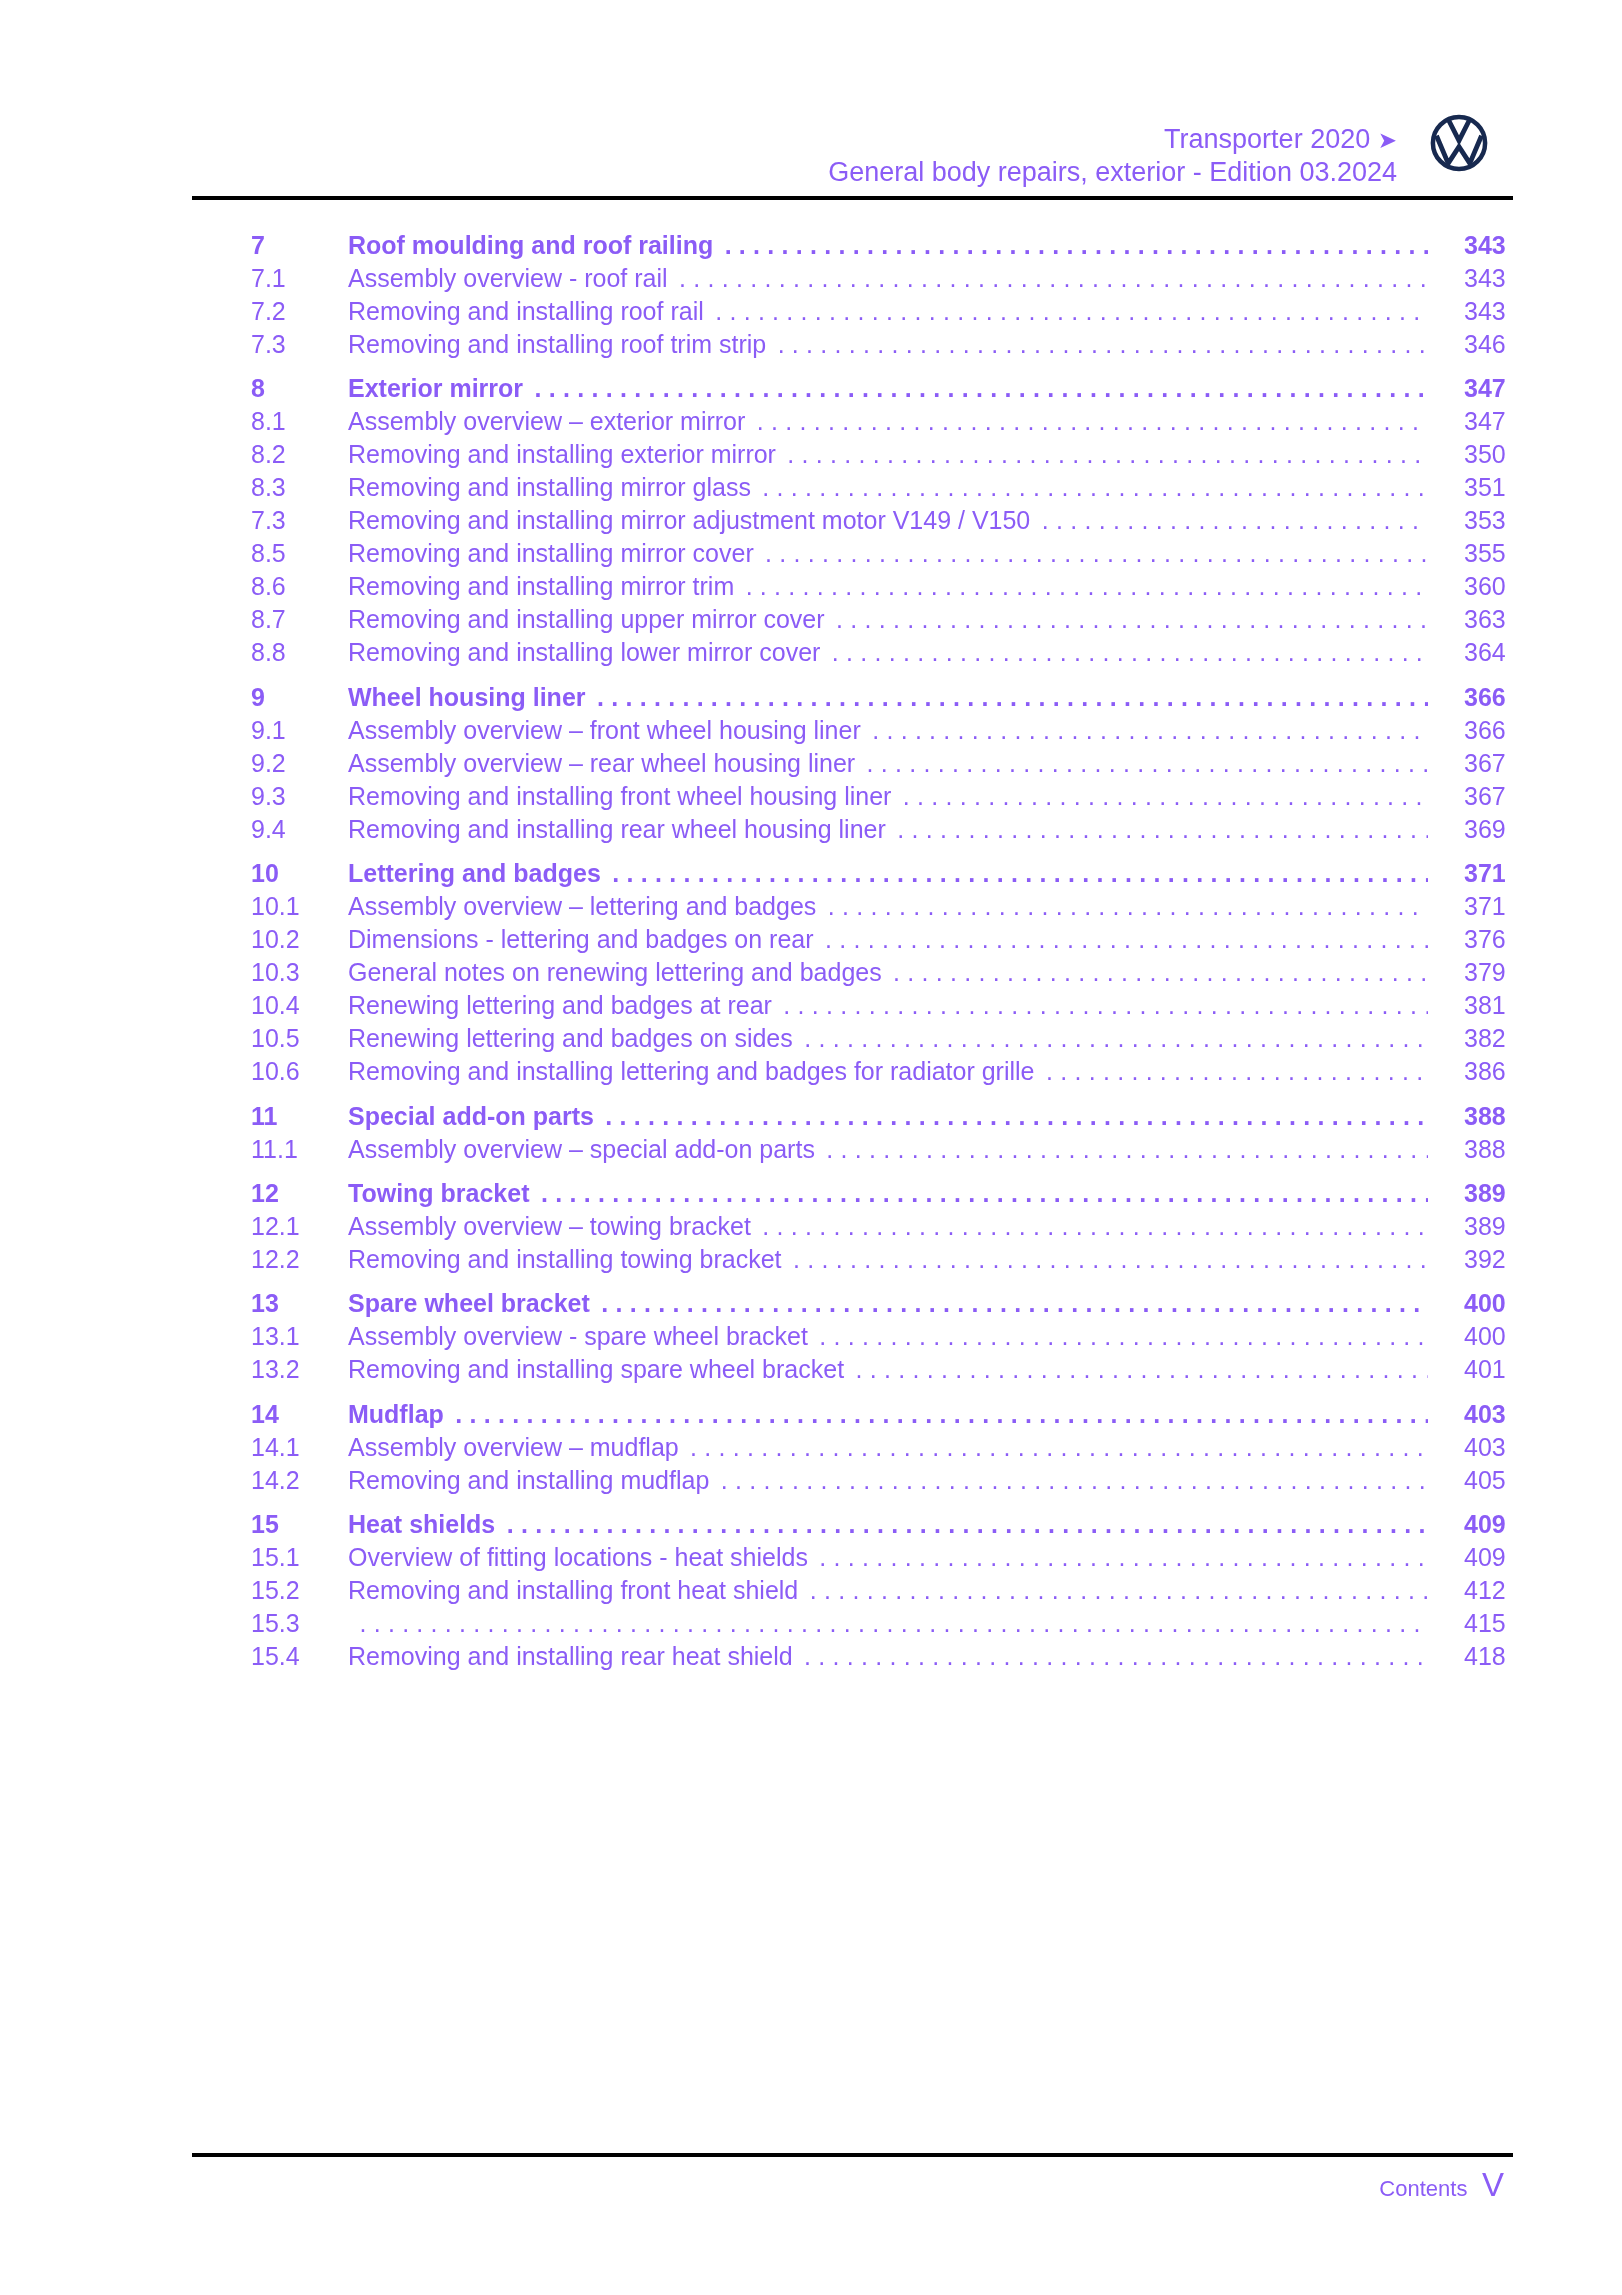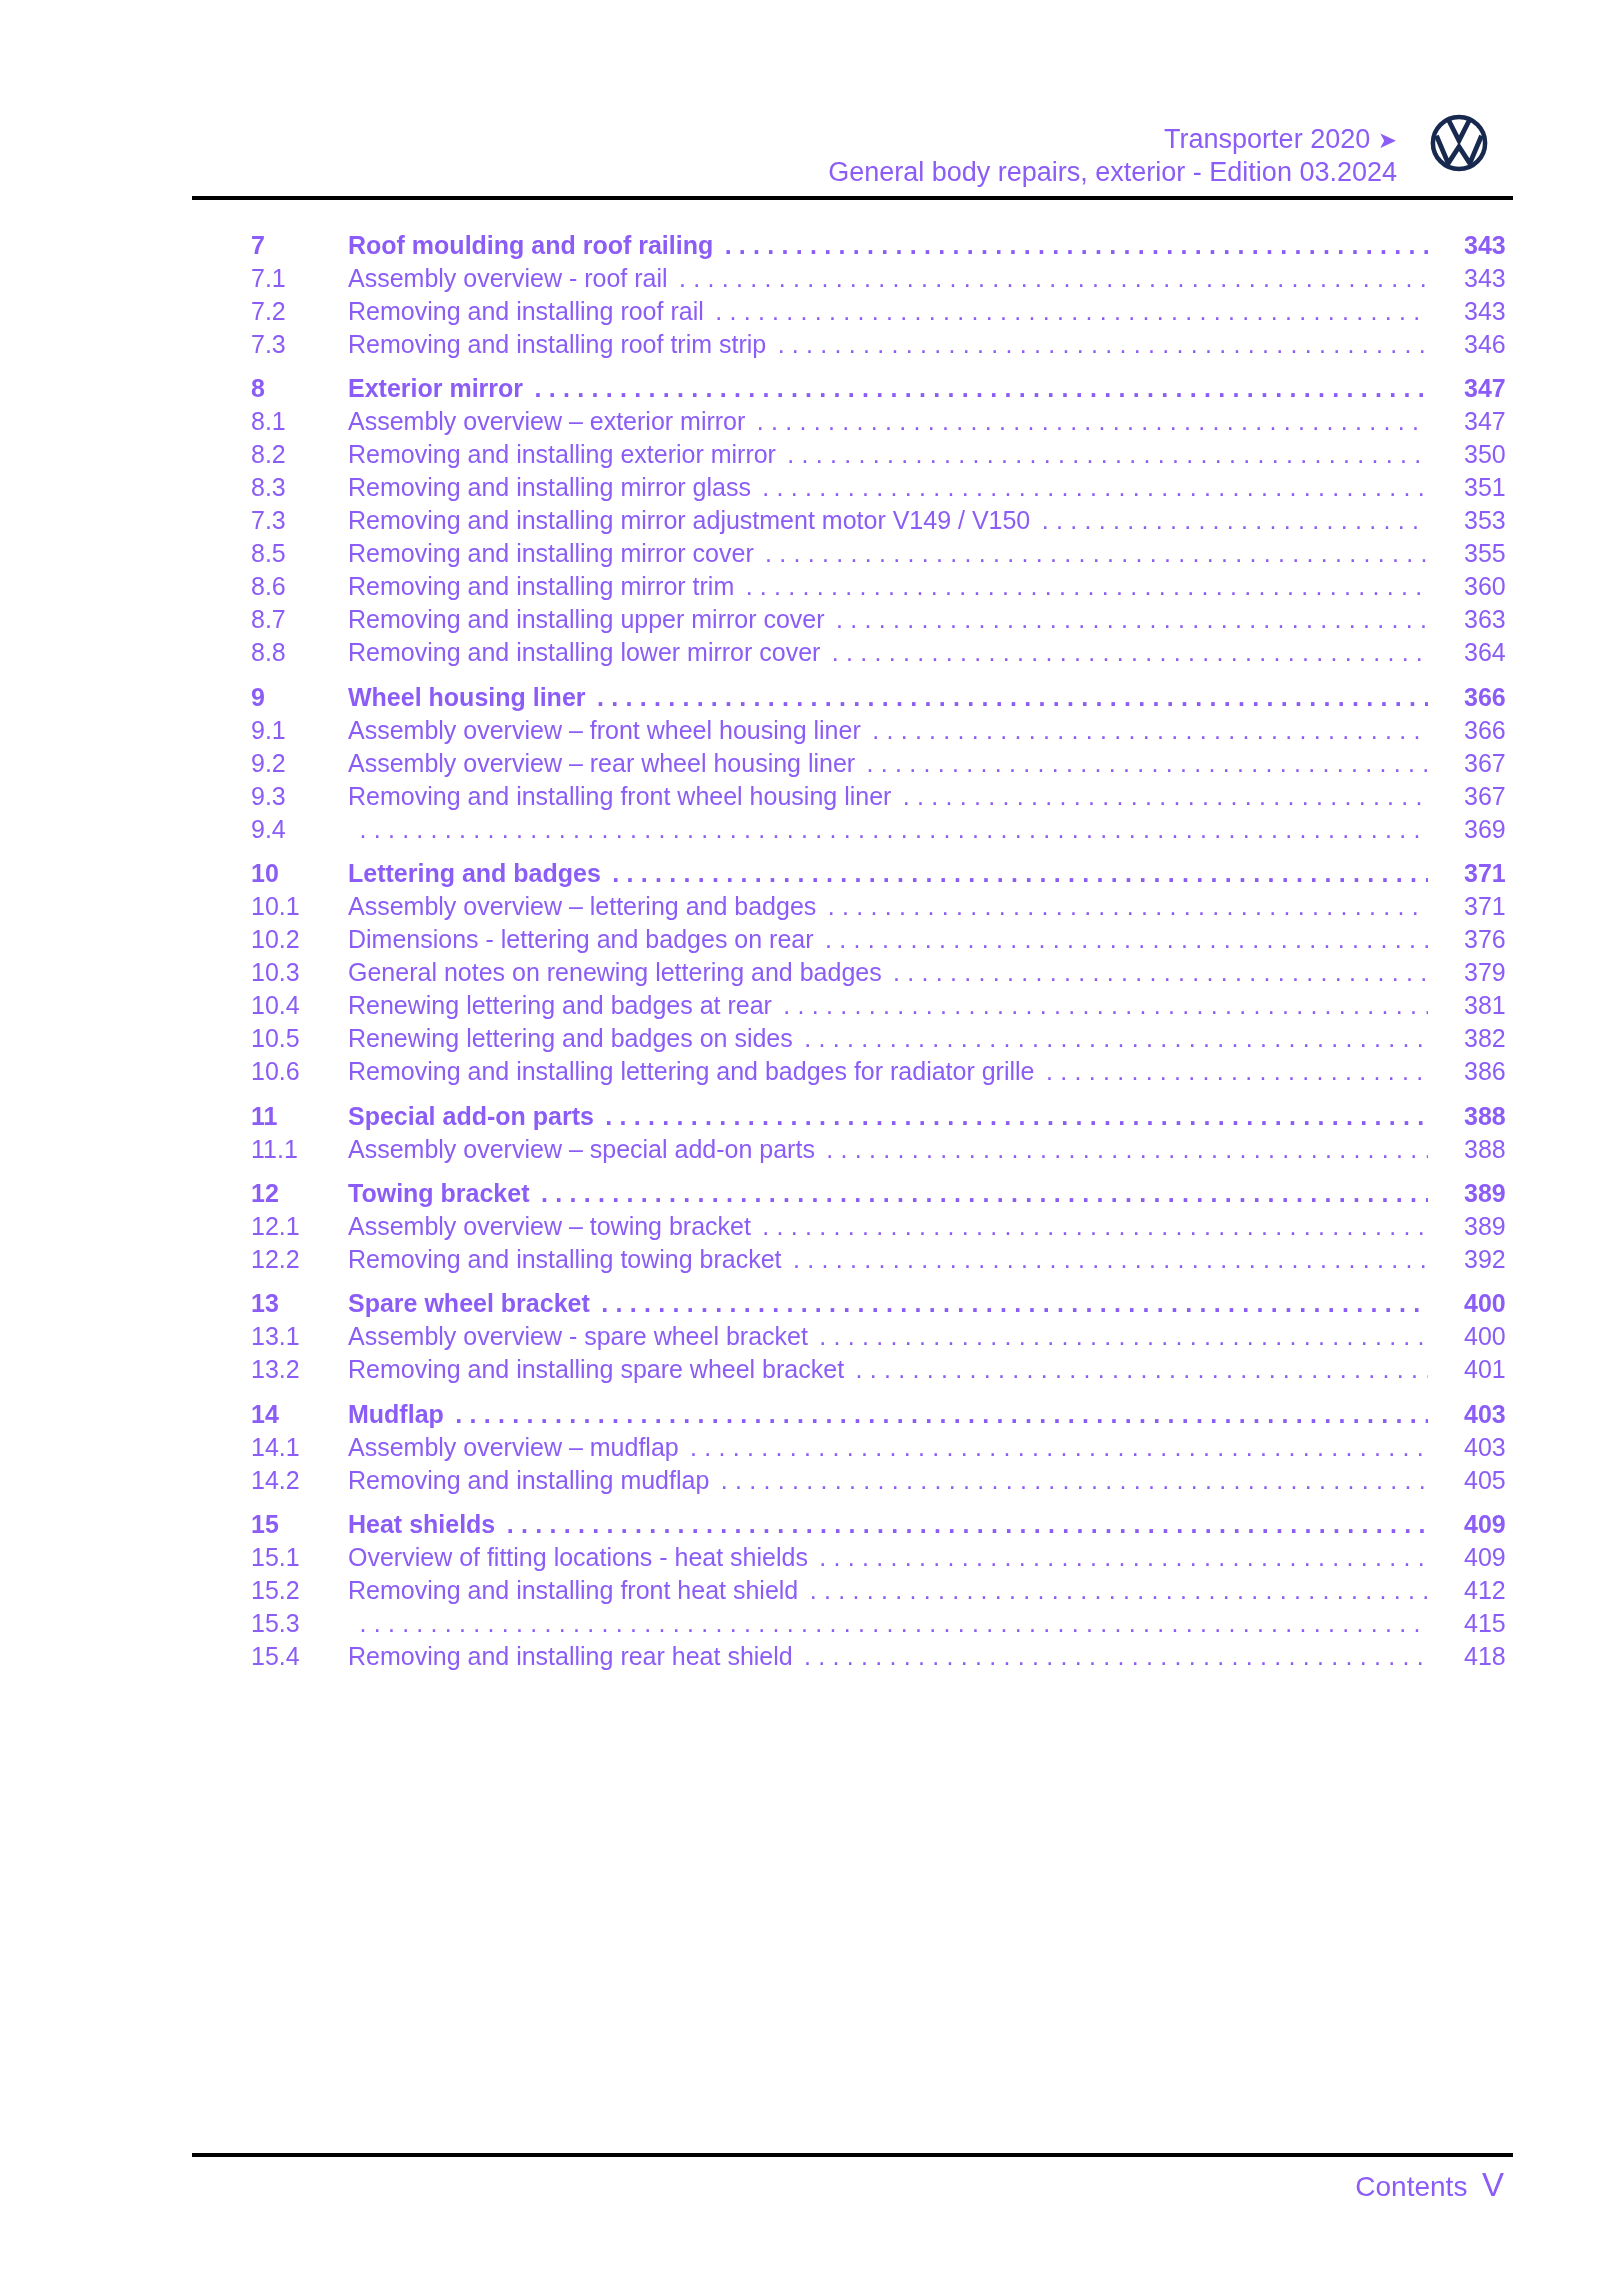--- a/index.html
+++ b/index.html
@@ -95,21 +95,21 @@
     background: #000;
   }
   .footer-text {
     position: absolute;
     top: 2166px;
     right: 119px;
     display: flex;
     align-items: baseline;
     gap: 14.6px;
   }
-  .footer-label { font-size: 28px; margin-left: 36px; }
+  .footer-label { font-size: 22px; margin-left: 36px; }
   .footer-page  { font-size: 33px; }
 </style>
 </head>
 <body>
 
 <div class="page">
 
   <div class="header-text">
     <div><span>Transporter 2020</span> <span class="arrow">➤</span></div>
     <div>General body repairs, exterior - Edition 03.2024</div>
@@ -226,20 +226,21 @@
           <span class="toc-page">367</span>
         </div>
         <div class="toc-row">
           <span class="toc-num">9.3</span>
           <span class="toc-title">Removing and installing front wheel housing liner</span>
           <span class="toc-dots">................................................................................................................................................................</span>
           <span class="toc-page">367</span>
         </div>
         <div class="toc-row">
           <span class="toc-num">9.4</span>
+          <span class="toc-title">Removing and installing rear wheel housing liner</span>
           <span class="toc-dots">................................................................................................................................................................</span>
           <span class="toc-page">369</span>
         </div>
       </div>
       <div class="toc-group">
         <div class="toc-row chapter">
           <span class="toc-num">10</span>
           <span class="toc-title">Lettering and badges</span>
           <span class="toc-dots">................................................................................................................................................................</span>
           <span class="toc-page">371</span>

